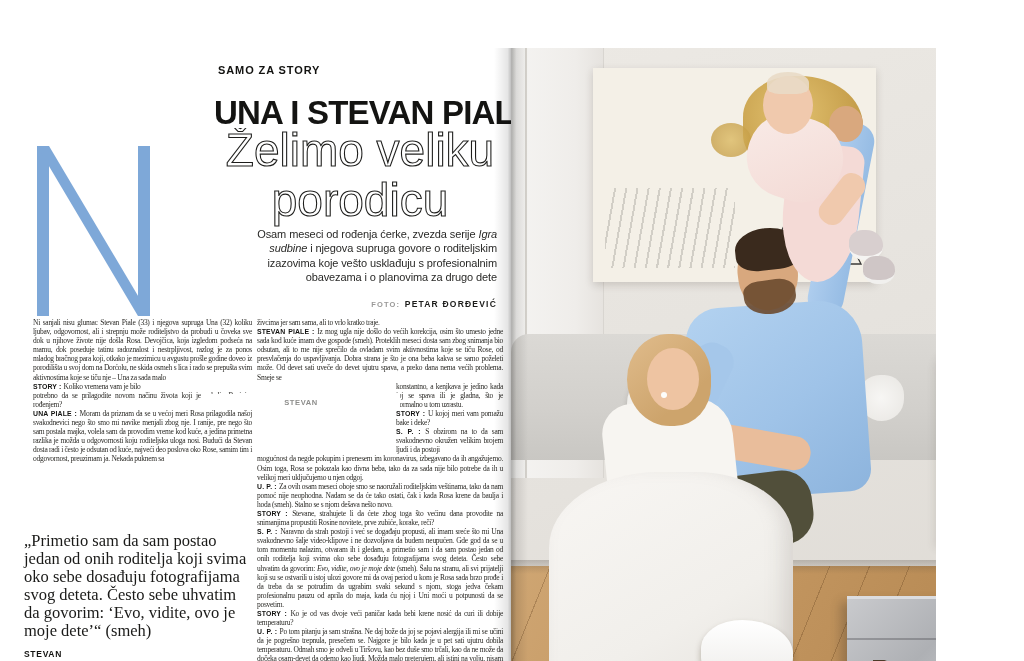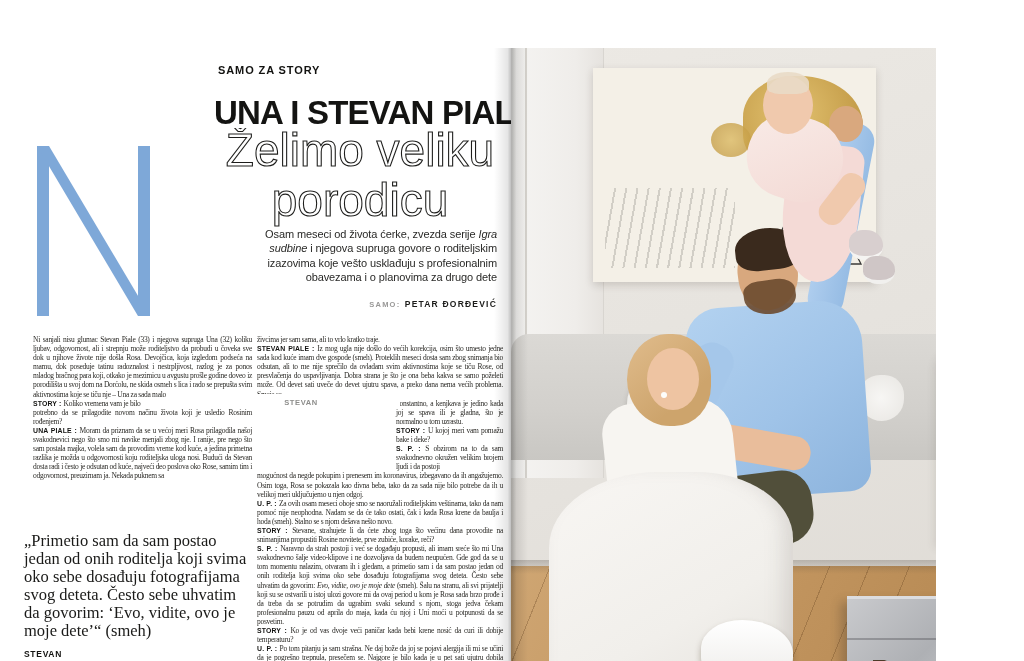--- a/index.html
+++ b/index.html
@@ -17,21 +17,21 @@
   .intro{position:absolute;left:236px;top:179px;width:261px;text-align:right;
          font-family:"Liberation Sans",sans-serif;font-size:11px;line-height:14.4px;
          color:#292927;letter-spacing:-.1px;}
   .photo-credit{position:absolute;left:236px;top:245px;width:261px;text-align:right;
                 font-family:"Liberation Sans",sans-serif;}
   .photo-credit .lab{color:#9a9998;font-weight:700;font-size:7.5px;letter-spacing:1.2px;}
   .photo-credit .nam{color:#1c1c1a;font-weight:700;font-size:8.5px;letter-spacing:1.2px;}
   .dropcap{position:absolute;left:37px;top:98px;width:113px;height:170px;}
   .sr{position:absolute;width:1px;height:1px;overflow:hidden;clip:rect(0 0 0 0);}
   
-  .col{position:absolute;top:287px;color:#2b2a26;font-size:7.5px;line-height:9.1px;
+  .col{position:absolute;top:270px;color:#2b2a26;font-size:7.5px;line-height:9.1px;
        letter-spacing:-.28px;}
   #col1{left:33px;width:219px;}
   #col2{left:257px;width:246px;}
   .seg{margin:0;text-align:justify;}
   #col1 .narrow{width:158px;}
   #col2 .narrow{margin-left:139px;width:107px;}
   .lbl{font-family:"Liberation Sans",sans-serif;font-weight:700;font-size:6.9px;
        letter-spacing:.15px;color:#131311;}
   .it{font-style:italic;}
   .cont-arrow{font-family:"Liberation Sans",sans-serif;font-weight:700;font-size:8.5px;}
@@ -161,24 +161,24 @@
 
     <div class="kicker">SAMO ZA STORY</div>
 
     <div class="headline">UNA I STEVAN PIALE</div>
 
     <svg class="subhead-svg" width="292" height="104" viewBox="0 0 292 104">
       <text x="146" y="38" text-anchor="middle" font-family="Liberation Sans, sans-serif" font-size="46" fill="none" stroke="#1d1d1b" stroke-width="1.1">Želimo veliku</text>
       <text x="146" y="88" text-anchor="middle" font-family="Liberation Sans, sans-serif" font-size="46" fill="none" stroke="#1d1d1b" stroke-width="1.1">porodicu</text>
     </svg>
 
-    <div class="intro"><span>Osam meseci od života ćerke, zvezda serije </span><span class="it">Igra sudbine</span><span> i njegova supruga govore o roditeljskim izazovima koje vešto usklađuju s profesionalnim obavezama i o planovima za drugo dete</span></div>
+    <div class="intro"><span>Osam meseci od rođenja ćerke, zvezda serije </span><span class="it">Igra sudbine</span><span> i njegova supruga govore o roditeljskim izazovima koje vešto usklađuju s profesionalnim obavezama i o planovima za drugo dete</span></div>
 
     <div class="photo-credit">
-      <span class="lab">SAMO:</span>
+      <span class="lab">FOTO:</span>
       <span class="nam">PETAR ĐORĐEVIĆ</span>
     </div>
 
     <div class="dropcap">
       <span class="sr">N</span>
       <svg width="113" height="170" viewBox="0 0 113 170">
         <polygon points="0,0 12,0 12,170 0,170" fill="#7ea8d8"></polygon>
         <polygon points="0,0 12,0 113,170 101,170" fill="#7ea8d8"></polygon>
         <polygon points="101,0 113,0 113,170 101,170" fill="#7ea8d8"></polygon>
       </svg>

